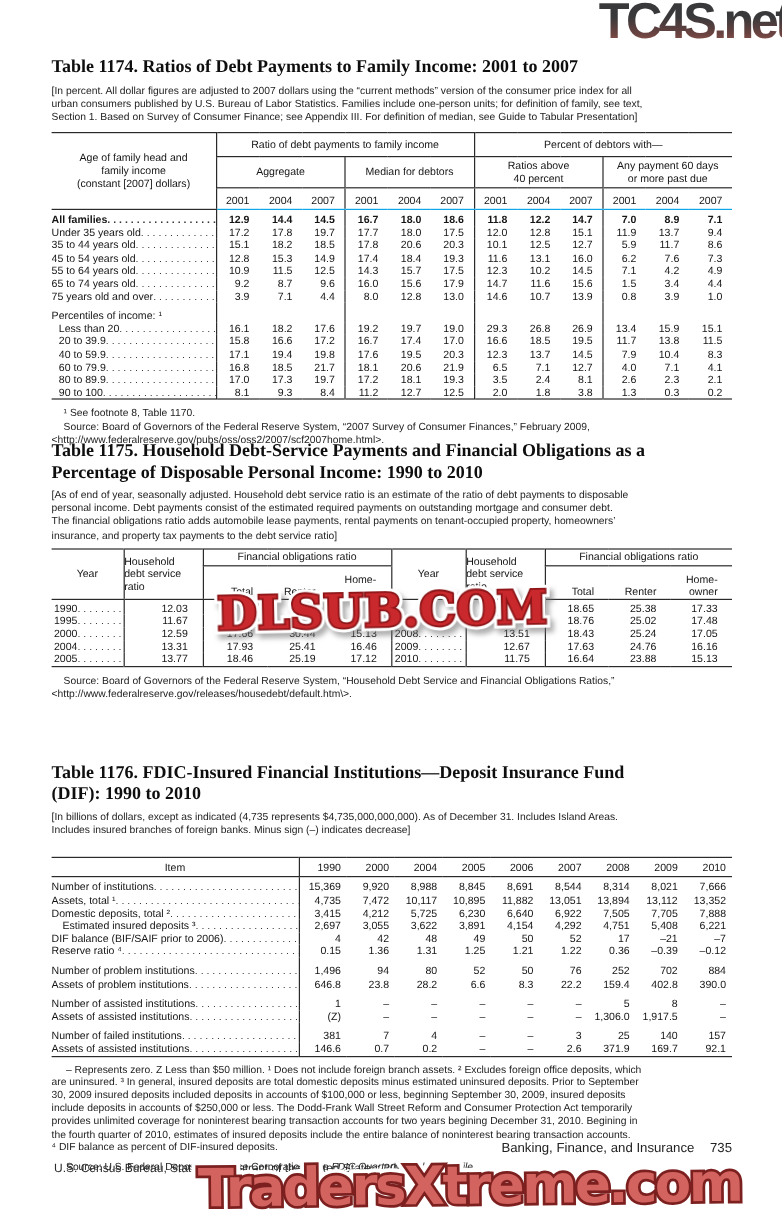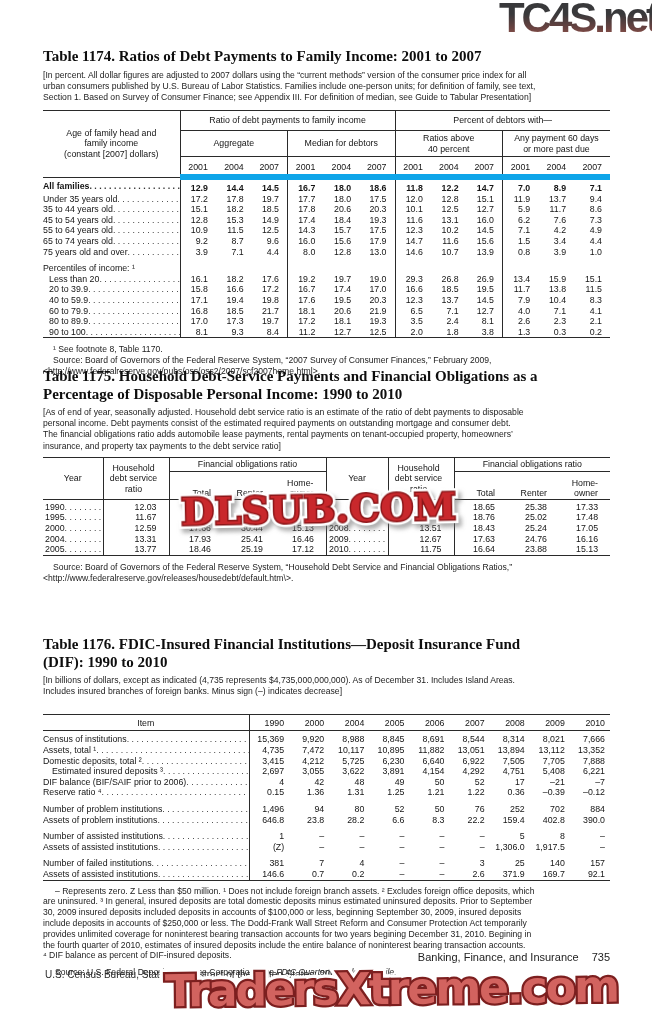--- a/index.html
+++ b/index.html
@@ -31,28 +31,28 @@
   .stub .dots::after { content:" . . . . . . . . . . . . . . . . . . . . . . . . . . . . . . . . ."; }
   .ind { padding-left:6px; }
 
   
   #t74 { margin-top:7px; border-top:1px solid #2a2a2a; border-bottom:1.4px solid #2a2a2a; }
   #t74 .stubhead { text-align:center; vertical-align:middle; white-space:pre-line;
                    line-height:10.8px; border-bottom:1px solid #2a2a2a; }
   #t74 .grp { border-bottom:1px solid #2a2a2a; text-align:center; height:19px; vertical-align:middle; }
   #t74 .sub { border-bottom:1px solid #2a2a2a; text-align:center; height:25px;
               vertical-align:middle; line-height:10.5px; white-space:pre-line; }
-  #t74 .yr { height:15px; vertical-align:bottom; padding-bottom:2px; border-bottom:6px solid #0ea5e9; }
+  #t74 .yr { height:15px; vertical-align:bottom; padding-bottom:2px; border-bottom:1px solid #0ea5e9; }
   #t74 tbody tr:first-child td { padding-top:3px; }
 
   
   #t75 { margin-top:5px; border-top:1px solid #2a2a2a; border-bottom:1.4px solid #2a2a2a; }
   #t75 .grp { border-bottom:1px solid #2a2a2a; text-align:center; height:13px; vertical-align:middle; }
   #t75 .yearh { text-align:center; vertical-align:middle; border-bottom:1px solid #2a2a2a; }
-  #t75 .dsrh { text-align:center; vertical-align:middle; white-space:pre-line; line-height:10.5px;
+  #t75 .dsrh { text-align:left; vertical-align:middle; white-space:pre-line; line-height:10.5px;
                padding-right:5px; border-bottom:1px solid #2a2a2a; }
   #t75 .sub2 { text-align:right; padding-right:12px; height:27px; vertical-align:bottom;
                border-bottom:1px solid #2a2a2a; white-space:pre-line; line-height:10.5px; }
   #t75 .num { padding-right:12px; }
   #t75 td.stub { padding-left:2px; }
   #t75 tbody tr:first-child td { padding-top:2px; }
 
   
   #t76 { margin-top:17px; border-top:1px solid #2a2a2a; border-bottom:1.4px solid #2a2a2a; }
   #t76 thead th { border-bottom:1px solid #2a2a2a; height:15px; vertical-align:middle; }
@@ -575,21 +575,21 @@
               <th class="num">2006</th>
               <th class="num">2007</th>
               <th class="num">2008</th>
               <th class="num">2009</th>
               <th class="num">2010</th>
             </tr>
         </thead>
         <tbody>
             <tr>
               <td class="stub ">
-                <span class="lbl">Census of institutions</span>
+                <span class="lbl">Number of institutions</span>
                 <span class="dots"></span>
               </td>
               <td class="num vl">15,369</td>
               <td class="num">9,920</td>
               <td class="num">8,988</td>
               <td class="num">8,845</td>
               <td class="num">8,691</td>
               <td class="num">8,544</td>
               <td class="num">8,314</td>
               <td class="num">8,021</td>

